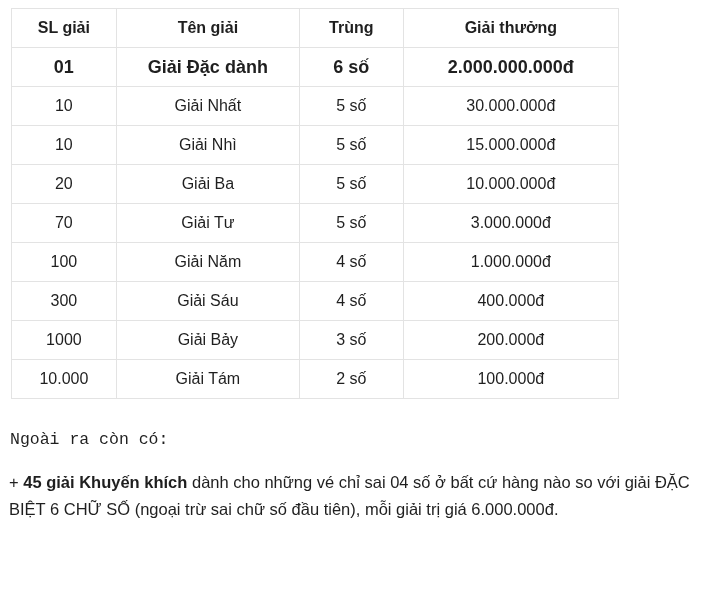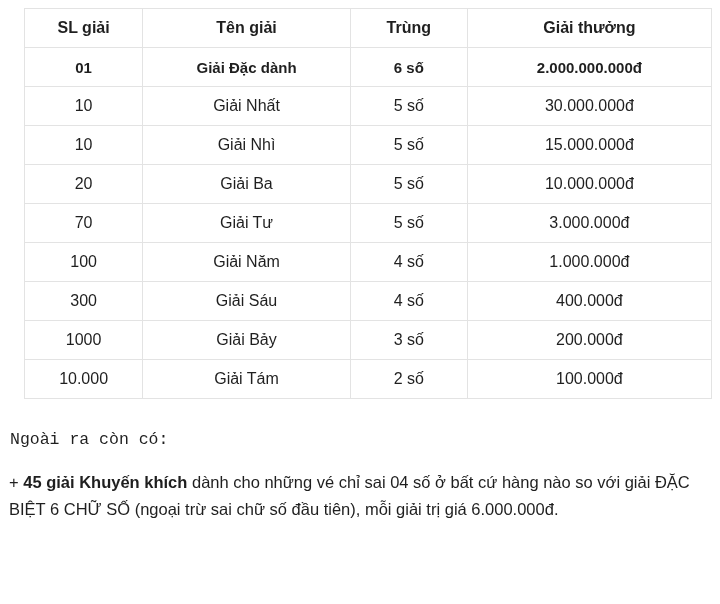--- a/index.html
+++ b/index.html
@@ -11,23 +11,23 @@
   }
   .page {
     position: relative;
     width: 720px;
     height: 604px;
     background: #ffffff;
     overflow: hidden;
   }
   .prize-table {
     position: absolute;
-    left: 24px;
+    left: 11px;
     top: 8px;
-    width: 688px;
+    width: 608px;
     border-collapse: collapse;
     table-layout: fixed;
     font-size: 16px;
     color: #1f1f1f;
   }
   .prize-table th,
   .prize-table td {
     border: 1px solid #e3e3e3;
     text-align: center;
     vertical-align: middle;
@@ -35,21 +35,21 @@
     padding: 0 4px;
     font-weight: 400;
     white-space: nowrap;
     overflow: hidden;
   }
   .prize-table th {
     font-weight: 700;
   }
   .prize-table tr.row-bold td {
     font-weight: 700;
-    font-size: 15px;
+    font-size: 18px;
   }
   .col-sl   { width: 16.8%; }
   .col-ten  { width: 30.5%; }
   .col-trung{ width: 16.6%; margin-left: 16px; }
   .col-gt   { width: 36.1%; }
 
   .notes {
     position: absolute;
     left: 9px;
     top: 426px;

